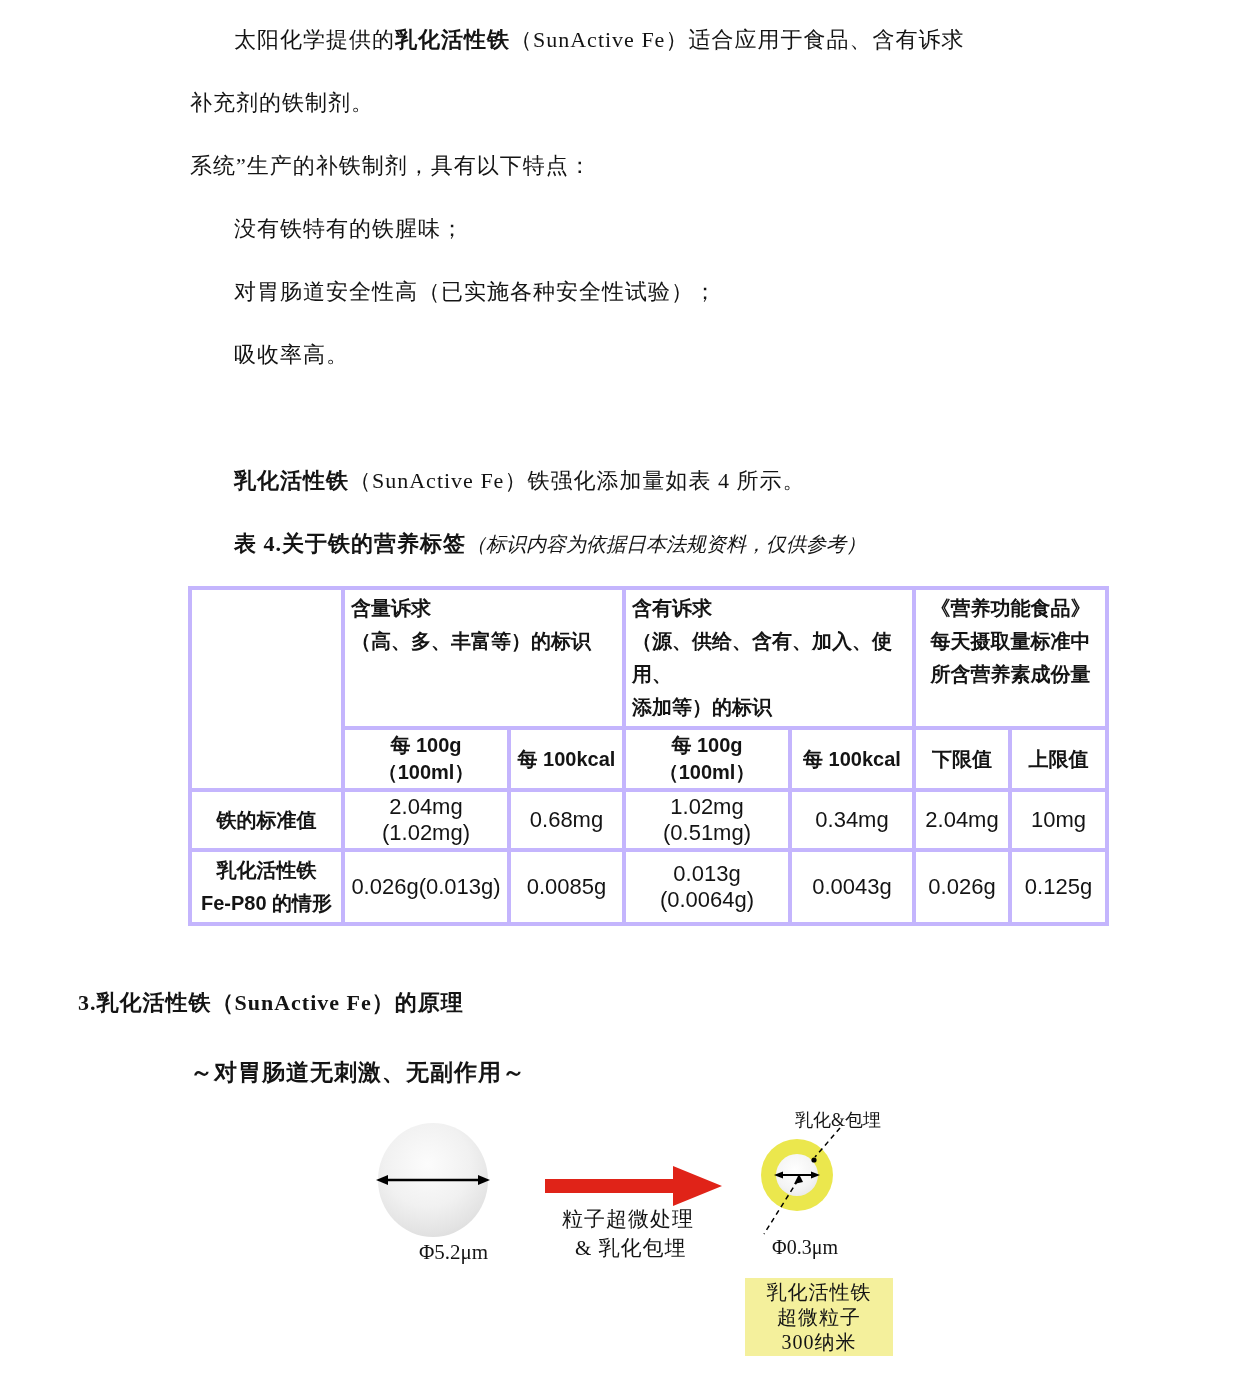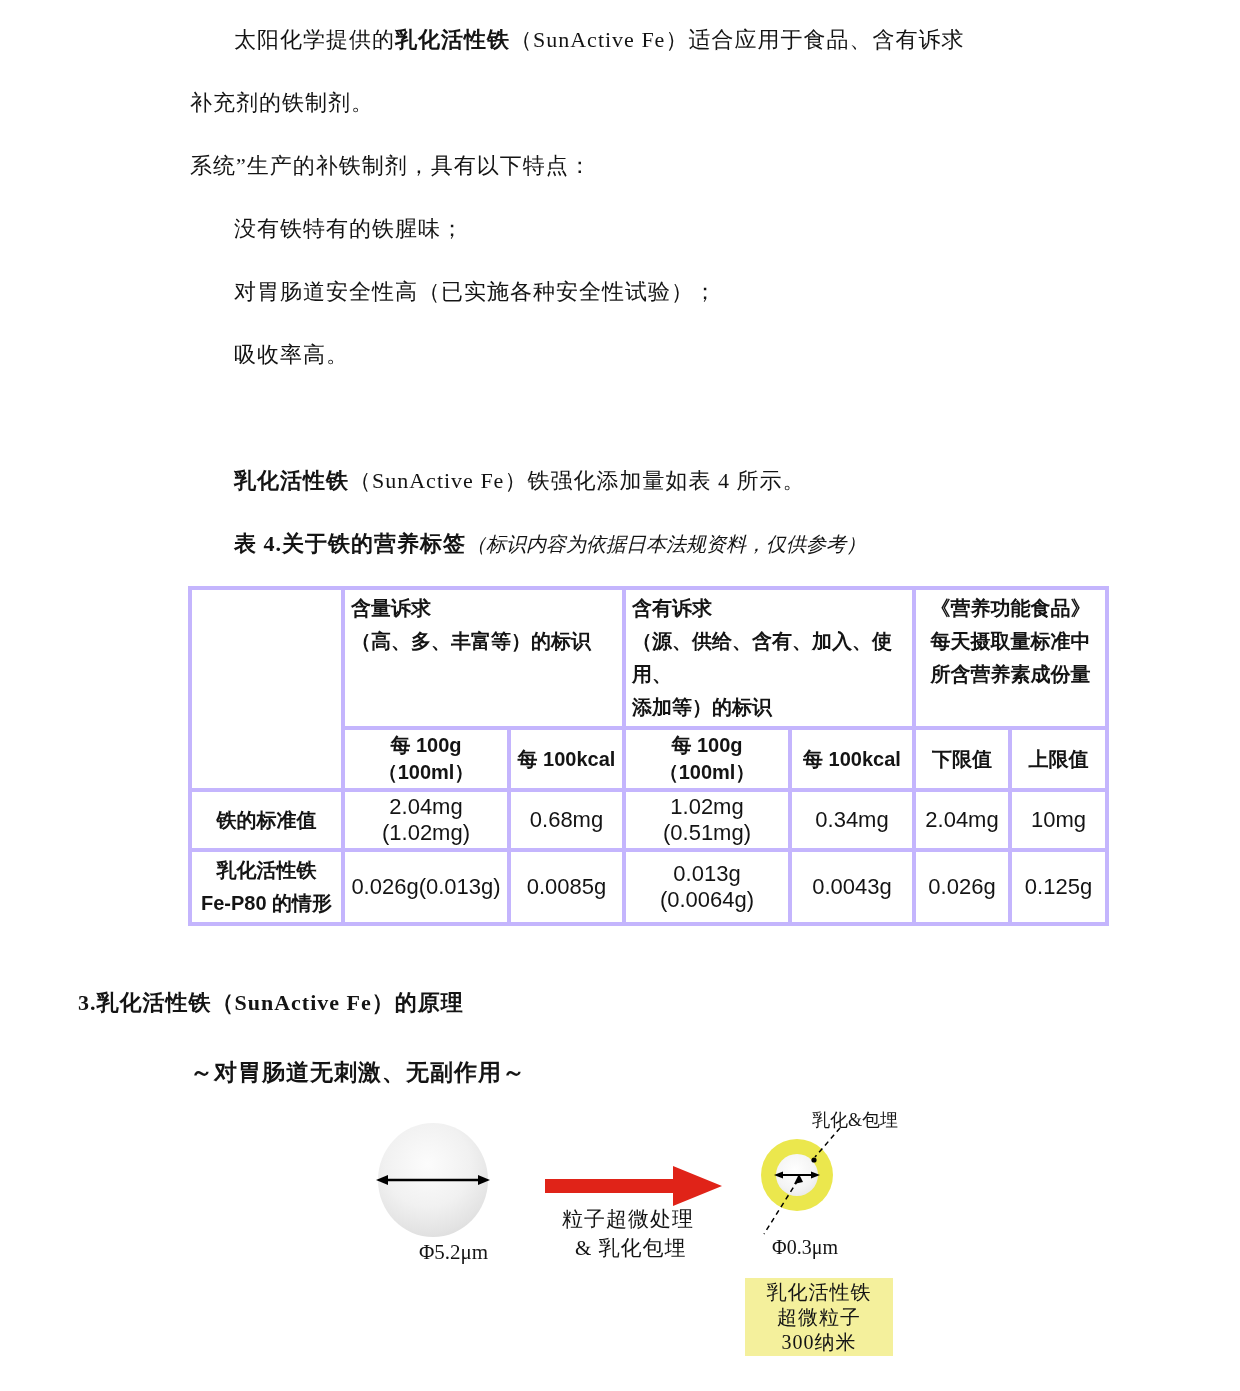--- a/index.html
+++ b/index.html
@@ -180,21 +180,21 @@
       <line x1="798" y1="72" x2="764" y2="126" stroke="#000" stroke-width="1.5" stroke-dasharray="5,4"></line>
       <polygon points="799,66 794,76 803,74" fill="#000"></polygon>
     </g>
   </svg>
 
   <div class="abs dia-label" style="left:396px; top:132px; width:115px;">Φ5.2μm</div>
 
   <div class="abs proc-label" style="left:562px; top:97px;">粒子超微处理</div>
   <div class="abs proc-label" style="left:575px; top:126px;">&amp; 乳化包埋</div>
 
-  <div class="abs small-label" style="left:795px; top:0px;margin-left:17px;">乳化&amp;包埋</div>
+  <div class="abs small-label" style="left:795px; top:0px;">乳化&amp;包埋</div>
   <div class="abs dia-label" style="left:765px; top:128px; width:80px; font-size:20px;">Φ0.3μm</div>
 
   <div class="abs box-yellow">
     <div>乳化活性铁</div>
     <div>超微粒子</div>
     <div>300纳米</div>
   </div>
 </div>
 
 </body></html>

